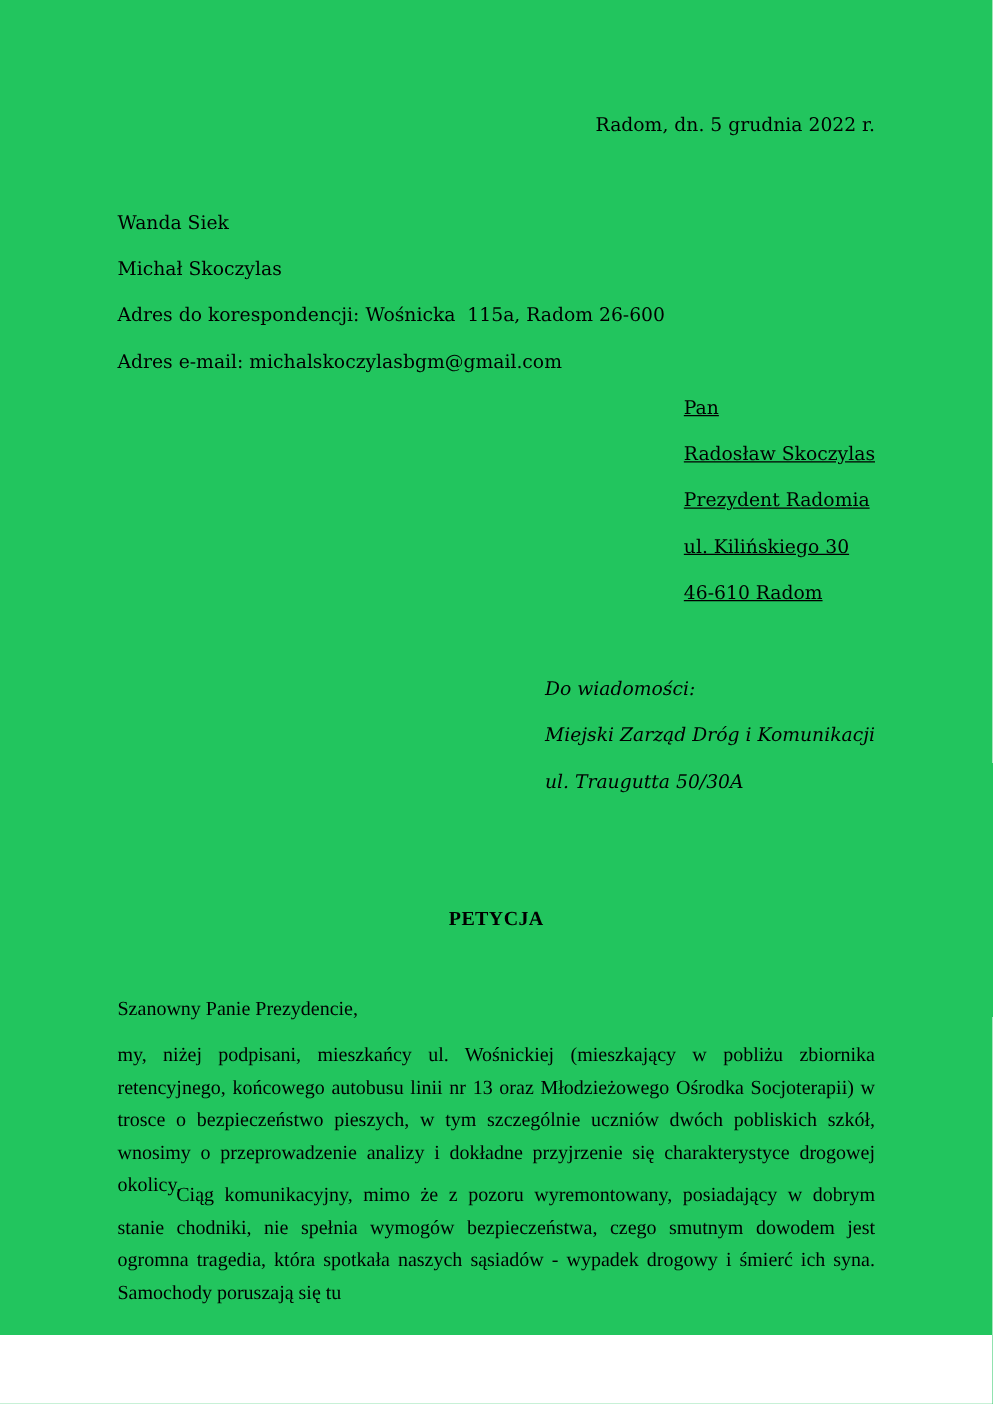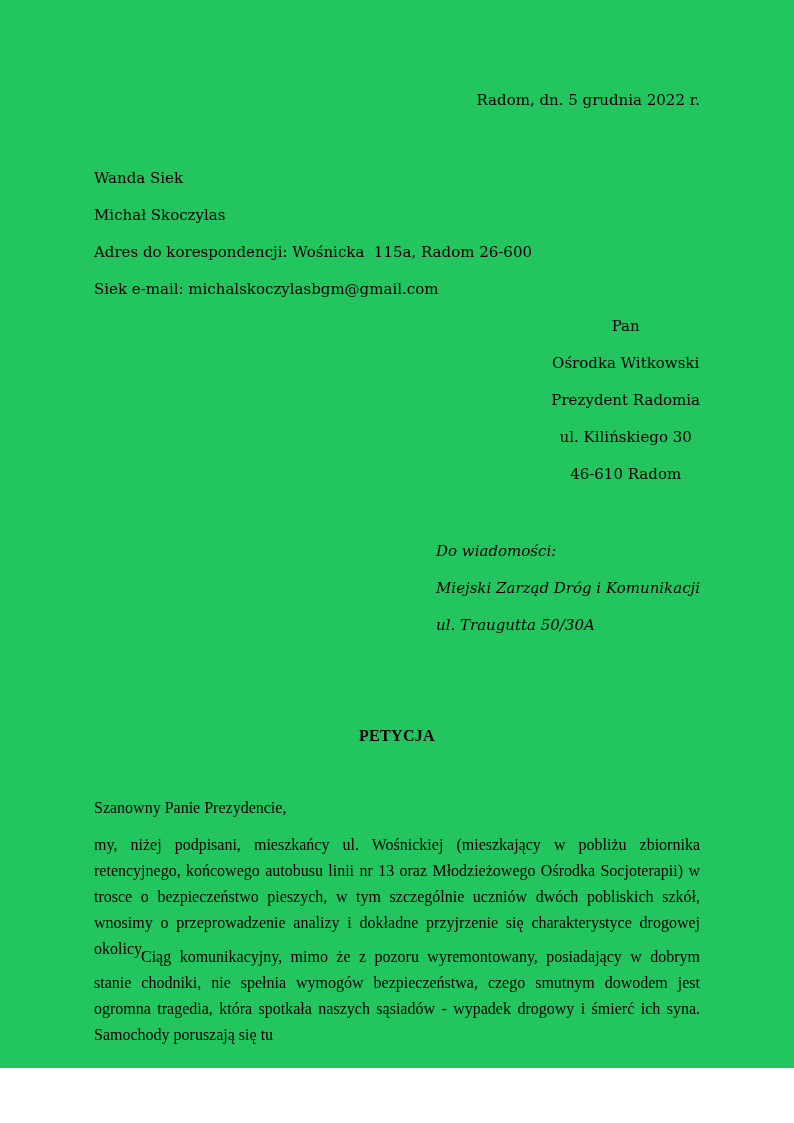--- a/index.html
+++ b/index.html
@@ -36,21 +36,22 @@
   .sender-block {
     position: absolute;
     top: 160px;
     left: 94px;
     text-align: left;
   }
   .recipient-block {
     position: absolute;
     top: 308px;
     right: 94px;
-    text-align: center;
+    text-align: left;
+    text-decoration: underline;
   }
   .cc-block {
     position: absolute;
     top: 533px;
     right: 94px;
     text-align: left;
     font-style: italic;
   }
   .doc-title {
     position: absolute;
@@ -85,26 +86,26 @@
 <body>
 
 <div class="page">
 
   <div class="date-line hdr line">Radom, dn. 5 grudnia 2022 r.</div>
 
   <div class="sender-block hdr">
     <div class="line">Wanda Siek</div>
     <div class="line">Michał Skoczylas</div>
     <div class="line">Adres do korespondencji: Wośnicka  115a, Radom 26-600</div>
-    <div class="line">Siek e-mail: michalskoczylasbgm@gmail.com</div>
+    <div class="line">Adres e-mail: michalskoczylasbgm@gmail.com</div>
   </div>
 
   <div class="recipient-block hdr">
     <div class="line">Pan</div>
-    <div class="line">Ośrodka Witkowski</div>
+    <div class="line">Radosław Skoczylas</div>
     <div class="line">Prezydent Radomia</div>
     <div class="line">ul. Kilińskiego 30</div>
     <div class="line">46-610 Radom</div>
   </div>
 
   <div class="cc-block hdr">
     <div class="line">Do wiadomości:</div>
     <div class="line">Miejski Zarząd Dróg i Komunikacji</div>
     <div class="line">ul. Traugutta 50/30A</div>
   </div>

